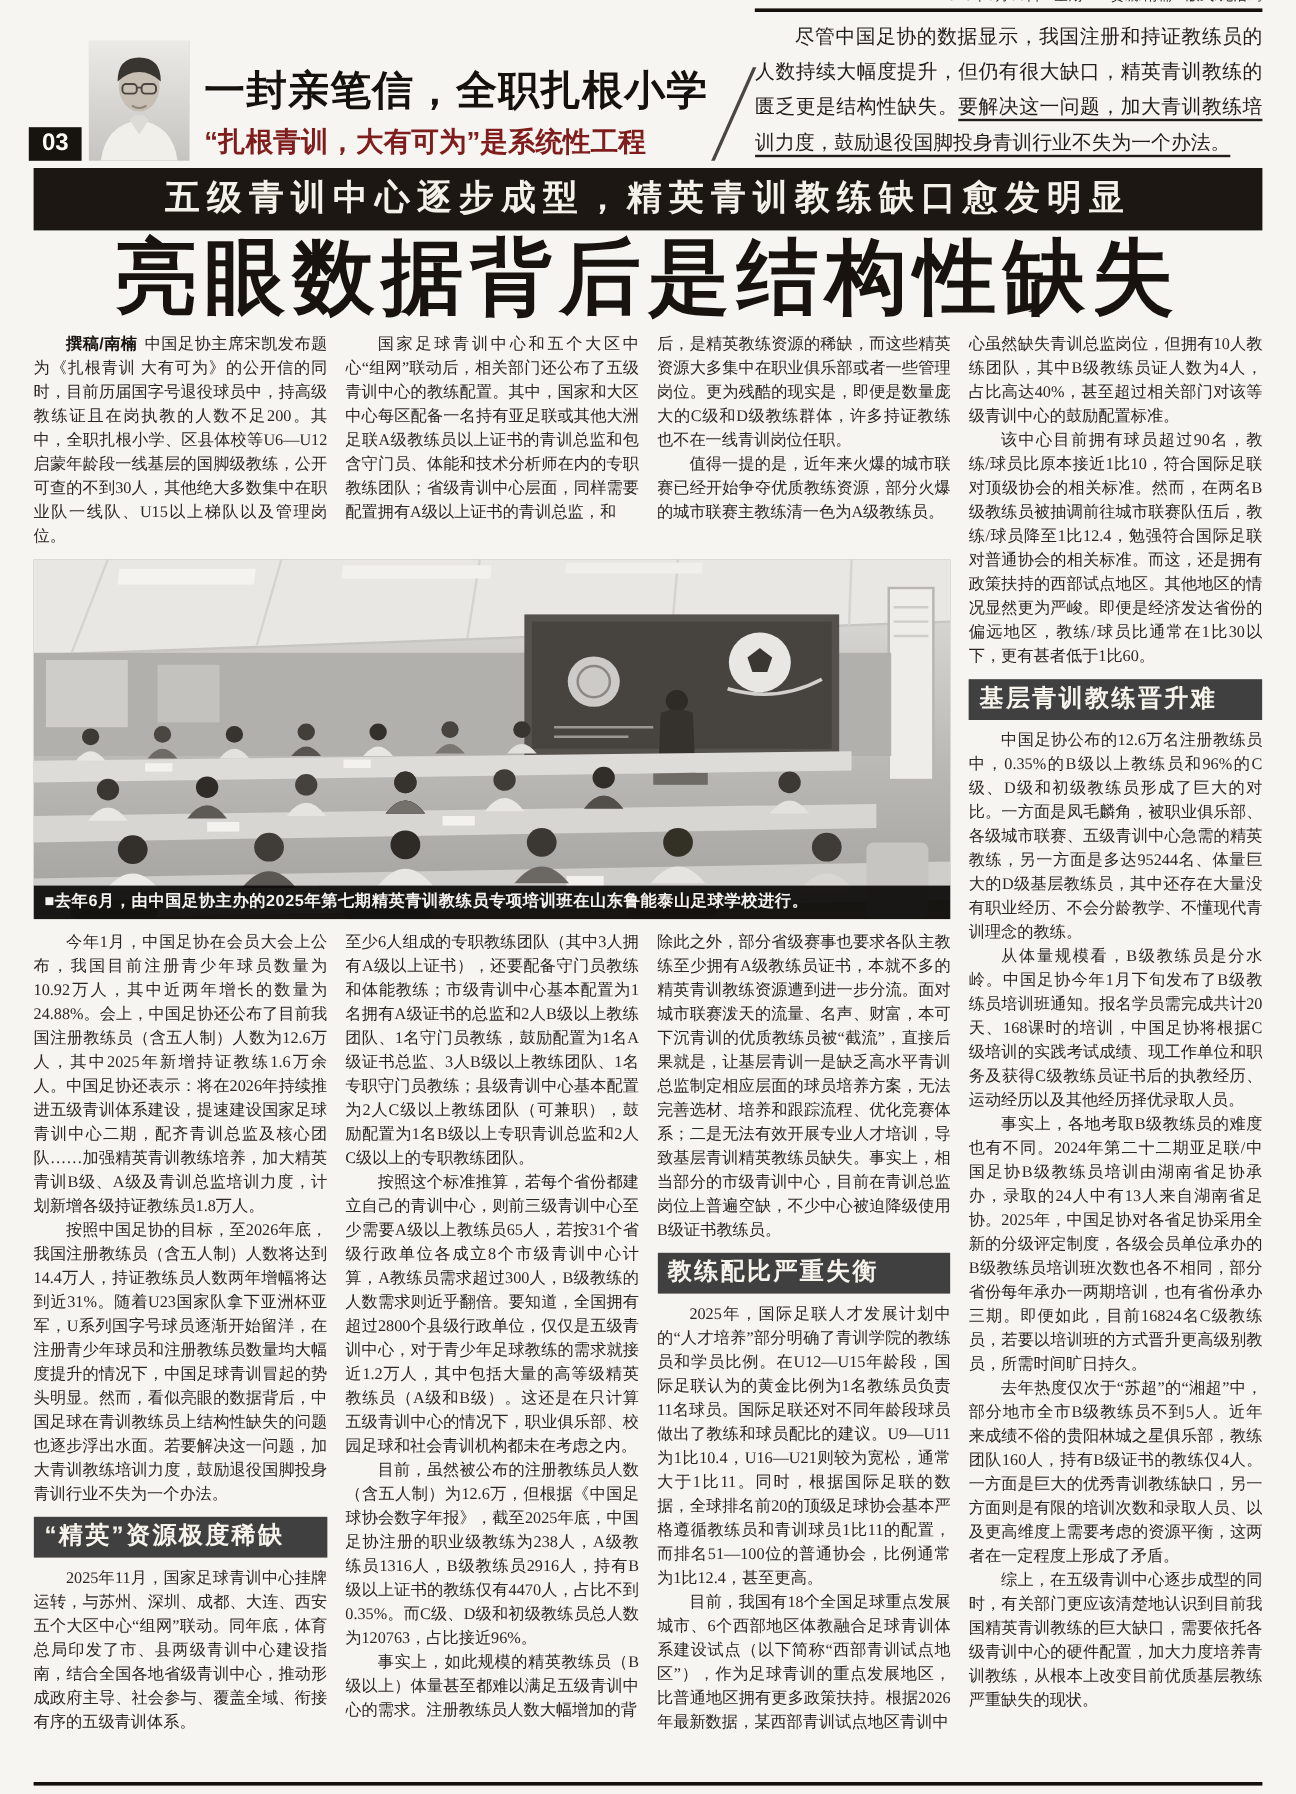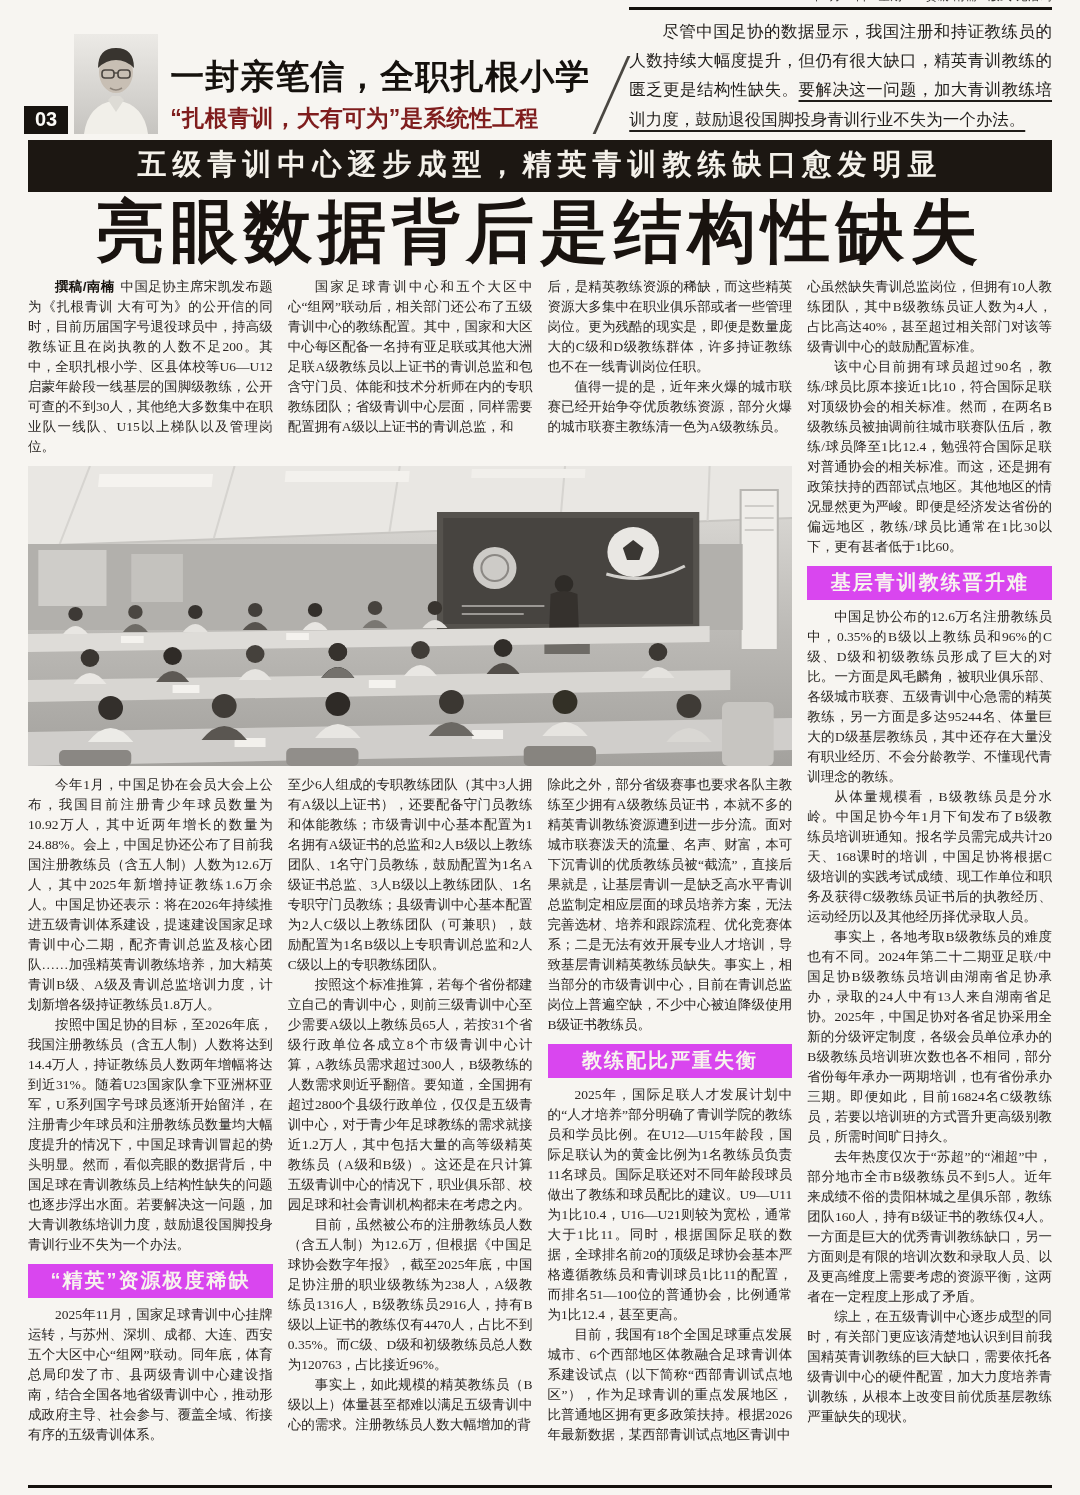--- a/index.html
+++ b/index.html
@@ -32,22 +32,22 @@
   
   .article{margin:10px 28px 0;display:grid;grid-template-columns:repeat(4,1fr);
            grid-template-rows:180px 300px 726px;column-gap:15px;row-gap:9px;}
   .cell{overflow:hidden;}
   .c1t{grid-column:1;grid-row:1;} .c2t{grid-column:2;grid-row:1;} .c3t{grid-column:3;grid-row:1;}
   .c1b{grid-column:1;grid-row:3;} .c2b{grid-column:2;grid-row:3;} .c3b{grid-column:3;grid-row:3;}
   .c4 {grid-column:4;grid-row:1 / span 3;}
   .para{font-size:13.5px;line-height:20px;text-align:justify;margin:0;text-indent:2em;color:#2b2724;}
   .para.cont{text-indent:0;}
   .byline{font-family:"Liberation Sans",sans-serif;font-weight:bold;color:#17130f;margin-right:6px;}
-  .section-title{background:#d946ef;color:#f7f4ee;font-family:"Liberation Sans",sans-serif;font-weight:bold;
-                 font-size:20px;letter-spacing:2px;padding:4px 9px 6px;margin:9px 0 7px;line-height:1.2;text-align:center;}
+  .section-title{background:#404040;color:#f7f4ee;font-family:"Liberation Sans",sans-serif;font-weight:bold;
+                 font-size:20px;letter-spacing:2px;padding:4px 9px 6px;margin:9px 0 7px;line-height:1.2;}
   
   .photo-figure{grid-column:1 / span 3;grid-row:2;position:relative;background:#b9b7b3;overflow:hidden;}
   .photo-figure svg{display:block;width:100%;height:100%;}
   .photo-caption{position:absolute;left:0;right:0;bottom:0;background:rgba(12,10,8,.93);color:#f5f3ef;
                  font-family:"Liberation Sans",sans-serif;font-weight:bold;font-size:13.5px;
                  padding:4px 9px 6px;letter-spacing:.5px;}
   .bottom-rule{position:absolute;left:28px;right:28px;bottom:7px;border-top:3px solid #15110d;}
 </style>
 </head>
 <body>
@@ -205,20 +205,21 @@
             <path d="M498 270 Q520 242 542 270 Z" fill="#e6e4e0"></path>
           <circle cx="640" cy="240" r="12" fill="#3f3b36"></circle>
             <path d="M618 276 Q640 248 662 276 Z" fill="#d9d7d3"></path>
         </g>
 
         <rect x="30" y="284" width="70" height="16" rx="5" fill="#8a8783"></rect>
         <rect x="250" y="282" width="70" height="18" rx="5" fill="#918e8a"></rect>
         <rect x="480" y="280" width="70" height="20" rx="5" fill="#87847f"></rect>
         <rect x="672" y="236" width="50" height="64" rx="6" fill="#c7c5c1"></rect>
       </svg>
+      <figcaption class="photo-caption">■去年6月，由中国足协主办的2025年第七期精英青训教练员专项培训班在山东鲁能泰山足球学校进行。</figcaption>
     </figure>
 
     <div class="cell c1b">
       <p class="para">今年1月，中国足协在会员大会上公布，我国目前注册青少年球员数量为10.92万人，其中近两年增长的数量为24.88%。会上，中国足协还公布了目前我国注册教练员（含五人制）人数为12.6万人，其中2025年新增持证教练1.6万余人。中国足协还表示：将在2026年持续推进五级青训体系建设，提速建设国家足球青训中心二期，配齐青训总监及核心团队……加强精英青训教练培养，加大精英青训B级、A级及青训总监培训力度，计划新增各级持证教练员1.8万人。</p>
       <p class="para">按照中国足协的目标，至2026年底，我国注册教练员（含五人制）人数将达到14.4万人，持证教练员人数两年增幅将达到近31%。随着U23国家队拿下亚洲杯亚军，U系列国字号球员逐渐开始留洋，在注册青少年球员和注册教练员数量均大幅度提升的情况下，中国足球青训冒起的势头明显。然而，看似亮眼的数据背后，中国足球在青训教练员上结构性缺失的问题也逐步浮出水面。若要解决这一问题，加大青训教练培训力度，鼓励退役国脚投身青训行业不失为一个办法。</p>
       <div class="section-title">“精英”资源极度稀缺</div>
       <p class="para">2025年11月，国家足球青训中心挂牌运转，与苏州、深圳、成都、大连、西安五个大区中心“组网”联动。同年底，体育总局印发了市、县两级青训中心建设指南，结合全国各地省级青训中心，推动形成政府主导、社会参与、覆盖全域、衔接有序的五级青训体系。</p>
     </div>
 
     <div class="cell c2b">

